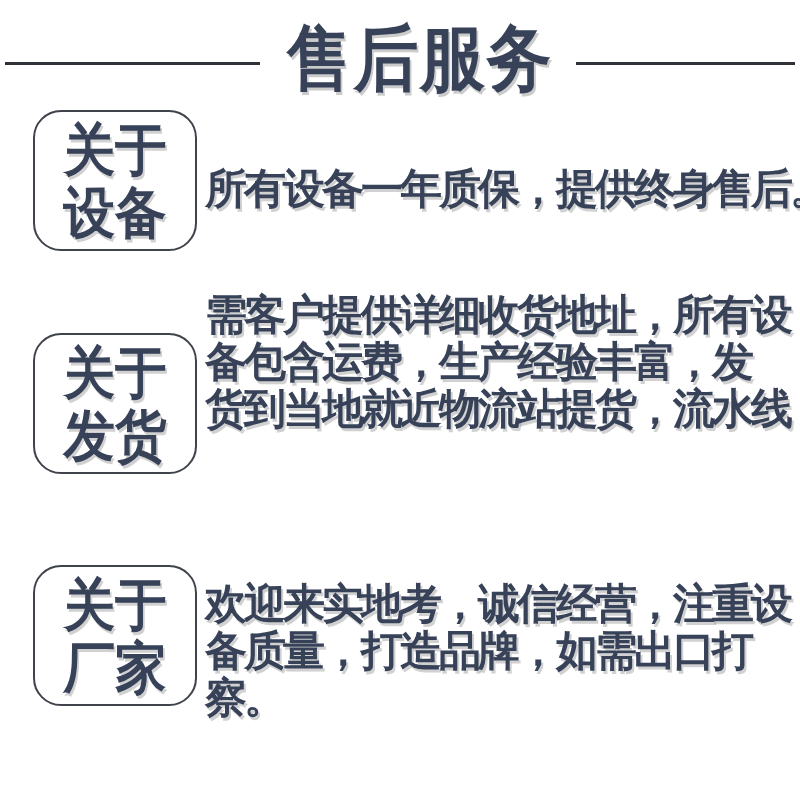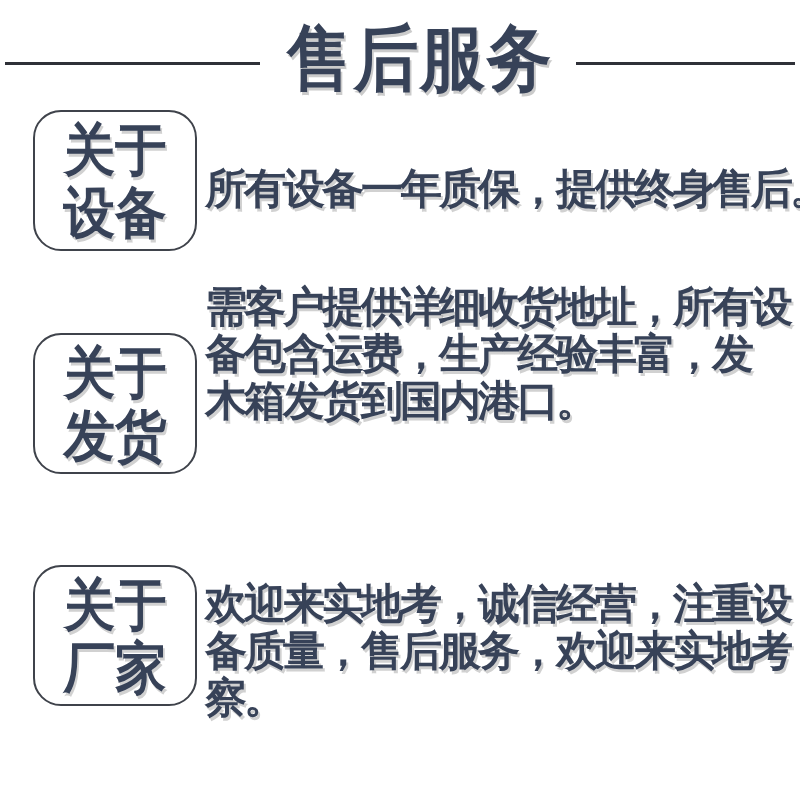--- a/index.html
+++ b/index.html
@@ -77,21 +77,21 @@
     transform-origin: center;
     text-shadow: 2px 3px 0 rgba(140,140,140,0.40);
   }
 
   .body-text {
     position: absolute;
     left: 205px;
     right: 0;
   }
   .section-1 .body-text { top: 55px; }
-  .section-2 .body-text { top: 0; }
+  .section-2 .body-text { top: 8px; }
   .section-3 .body-text { top: 15px; }
 
   .body-line {
     font-size: 42px;
     font-weight: bold;
     color: #374258;
     letter-spacing: -3px;
     line-height: 47px;
     white-space: nowrap;
     text-shadow: 2px 3px 0 rgba(140,140,140,0.40);
@@ -119,29 +119,29 @@
   </div>
 
   <div class="section section-2">
     <div class="label-box">
       <div class="label-line">关于</div>
       <div class="label-line">发货</div>
     </div>
     <div class="body-text">
       <div class="body-line">需客户提供详细收货地址，所有设</div>
       <div class="body-line">备包含运费，生产经验丰富，发</div>
-      <div class="body-line">木箱发货到国内港口。</div>
+      <div class="body-line">货到当地就近物流站提货，流水线</div>
     </div>
   </div>
 
   <div class="section section-3">
     <div class="label-box">
       <div class="label-line">关于</div>
       <div class="label-line">厂家</div>
     </div>
     <div class="body-text">
       <div class="body-line">欢迎来实地考，诚信经营，注重设</div>
-      <div class="body-line">备质量，售后服务，欢迎来实地考</div>
+      <div class="body-line">备质量，打造品牌，如需出口打</div>
       <div class="body-line">察。</div>
     </div>
   </div>
 
 </div>
 
 </body></html>

